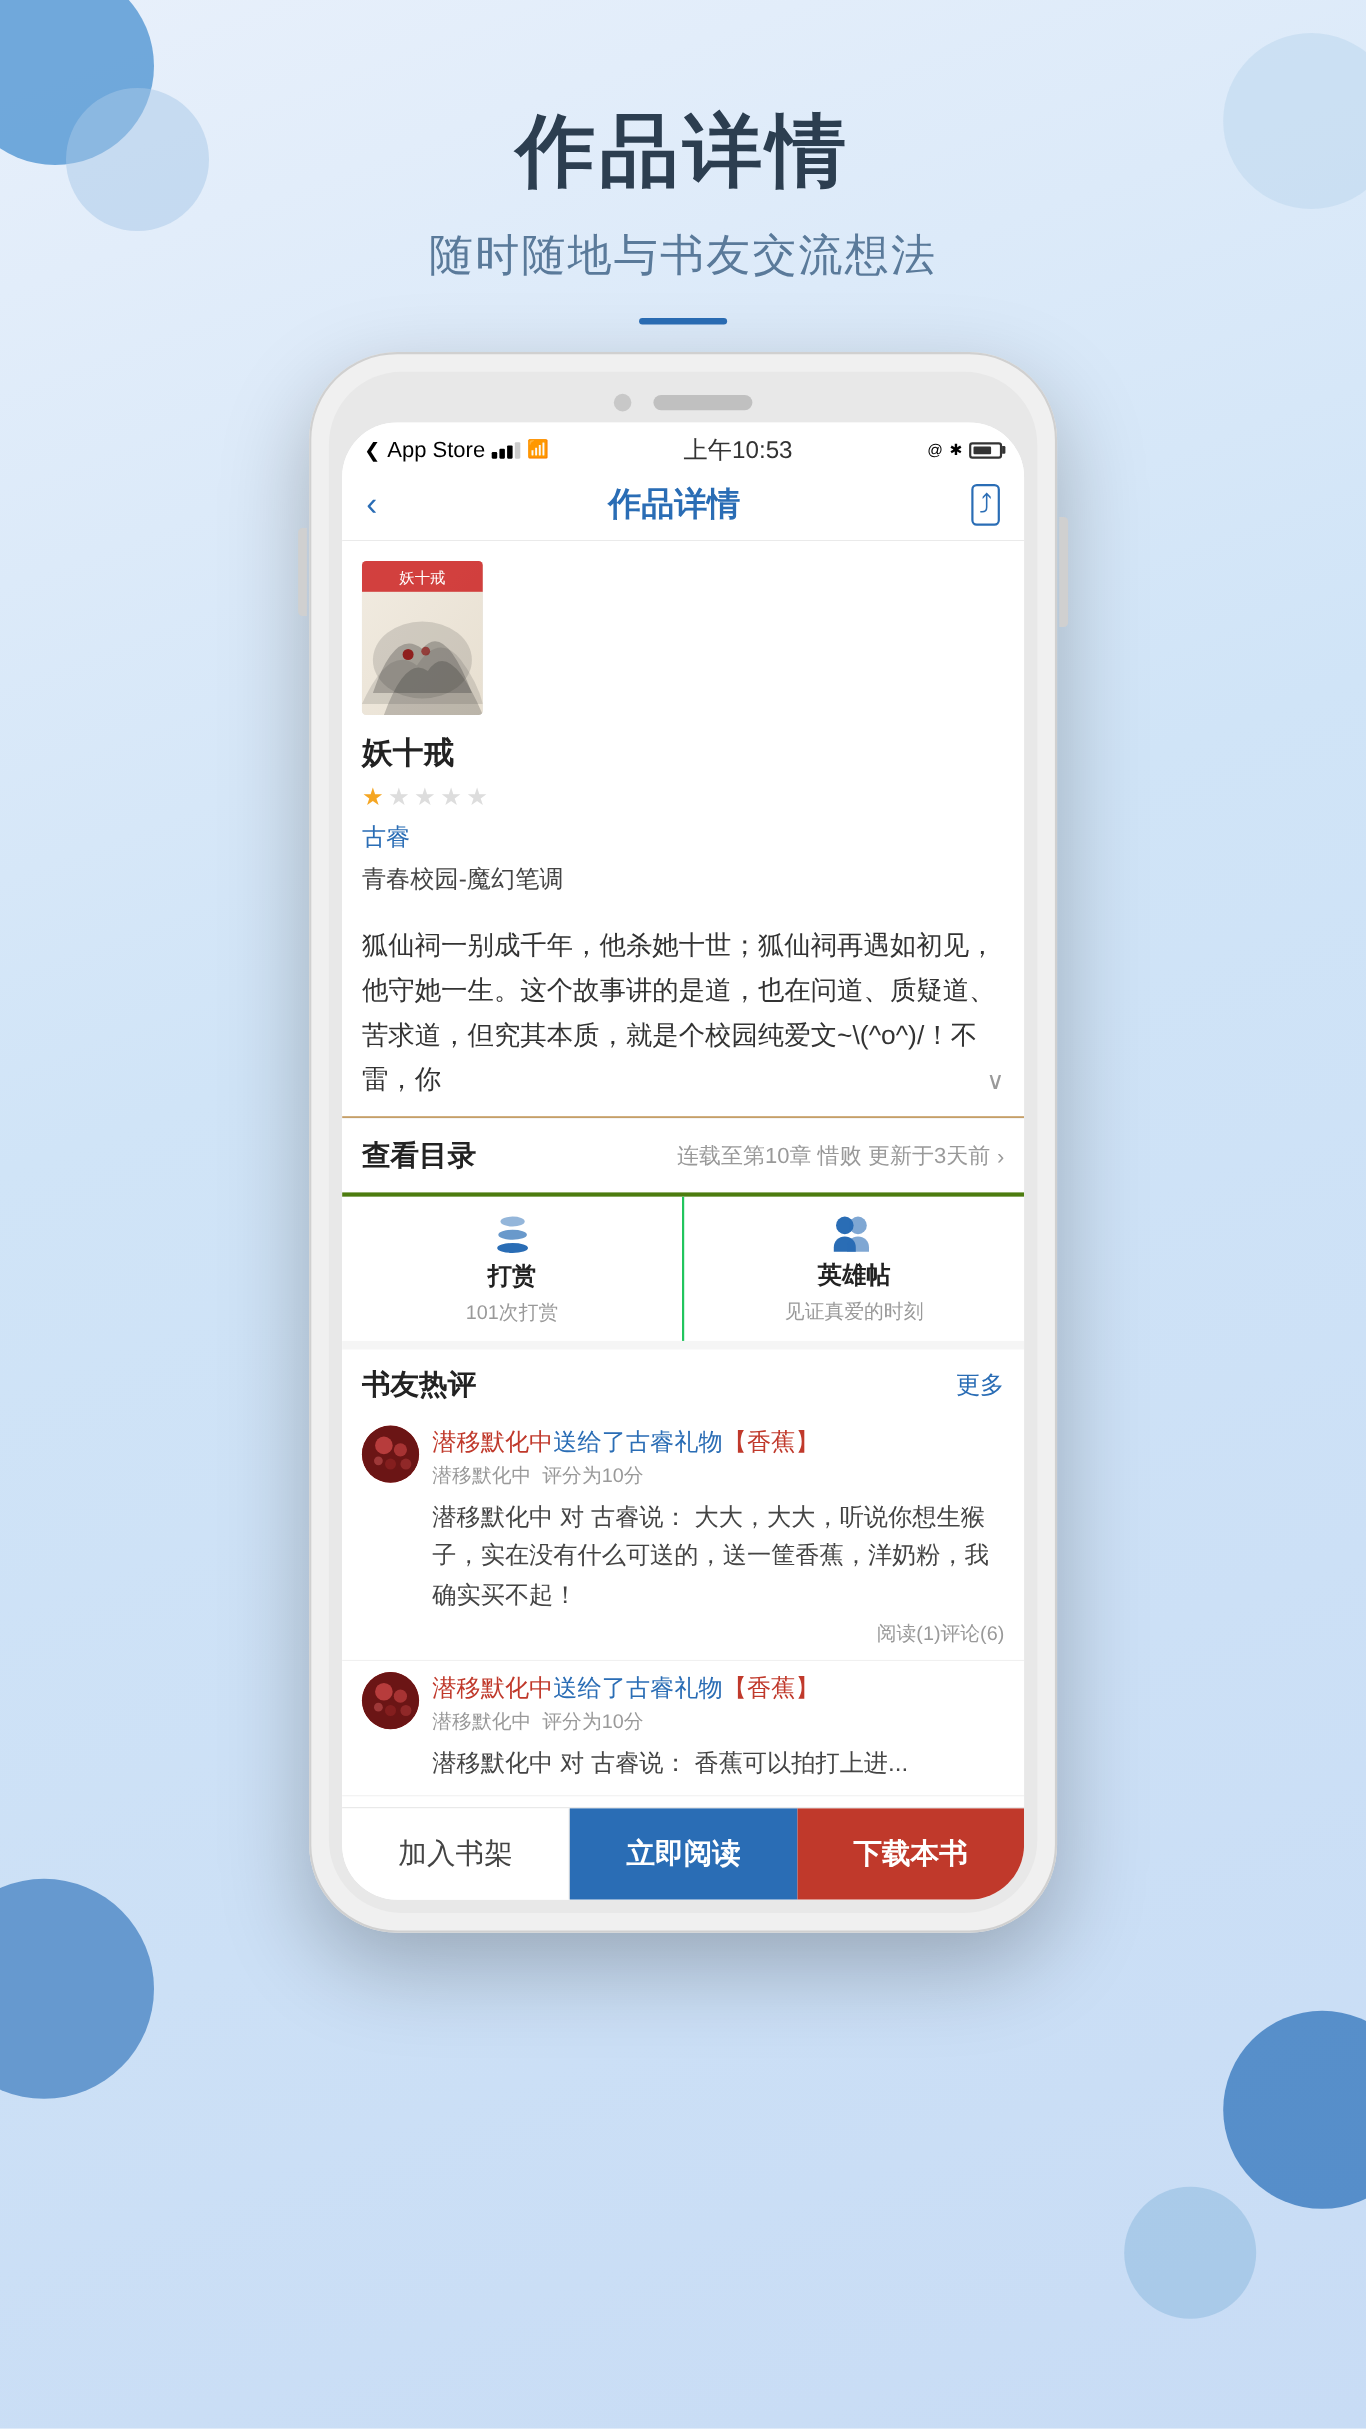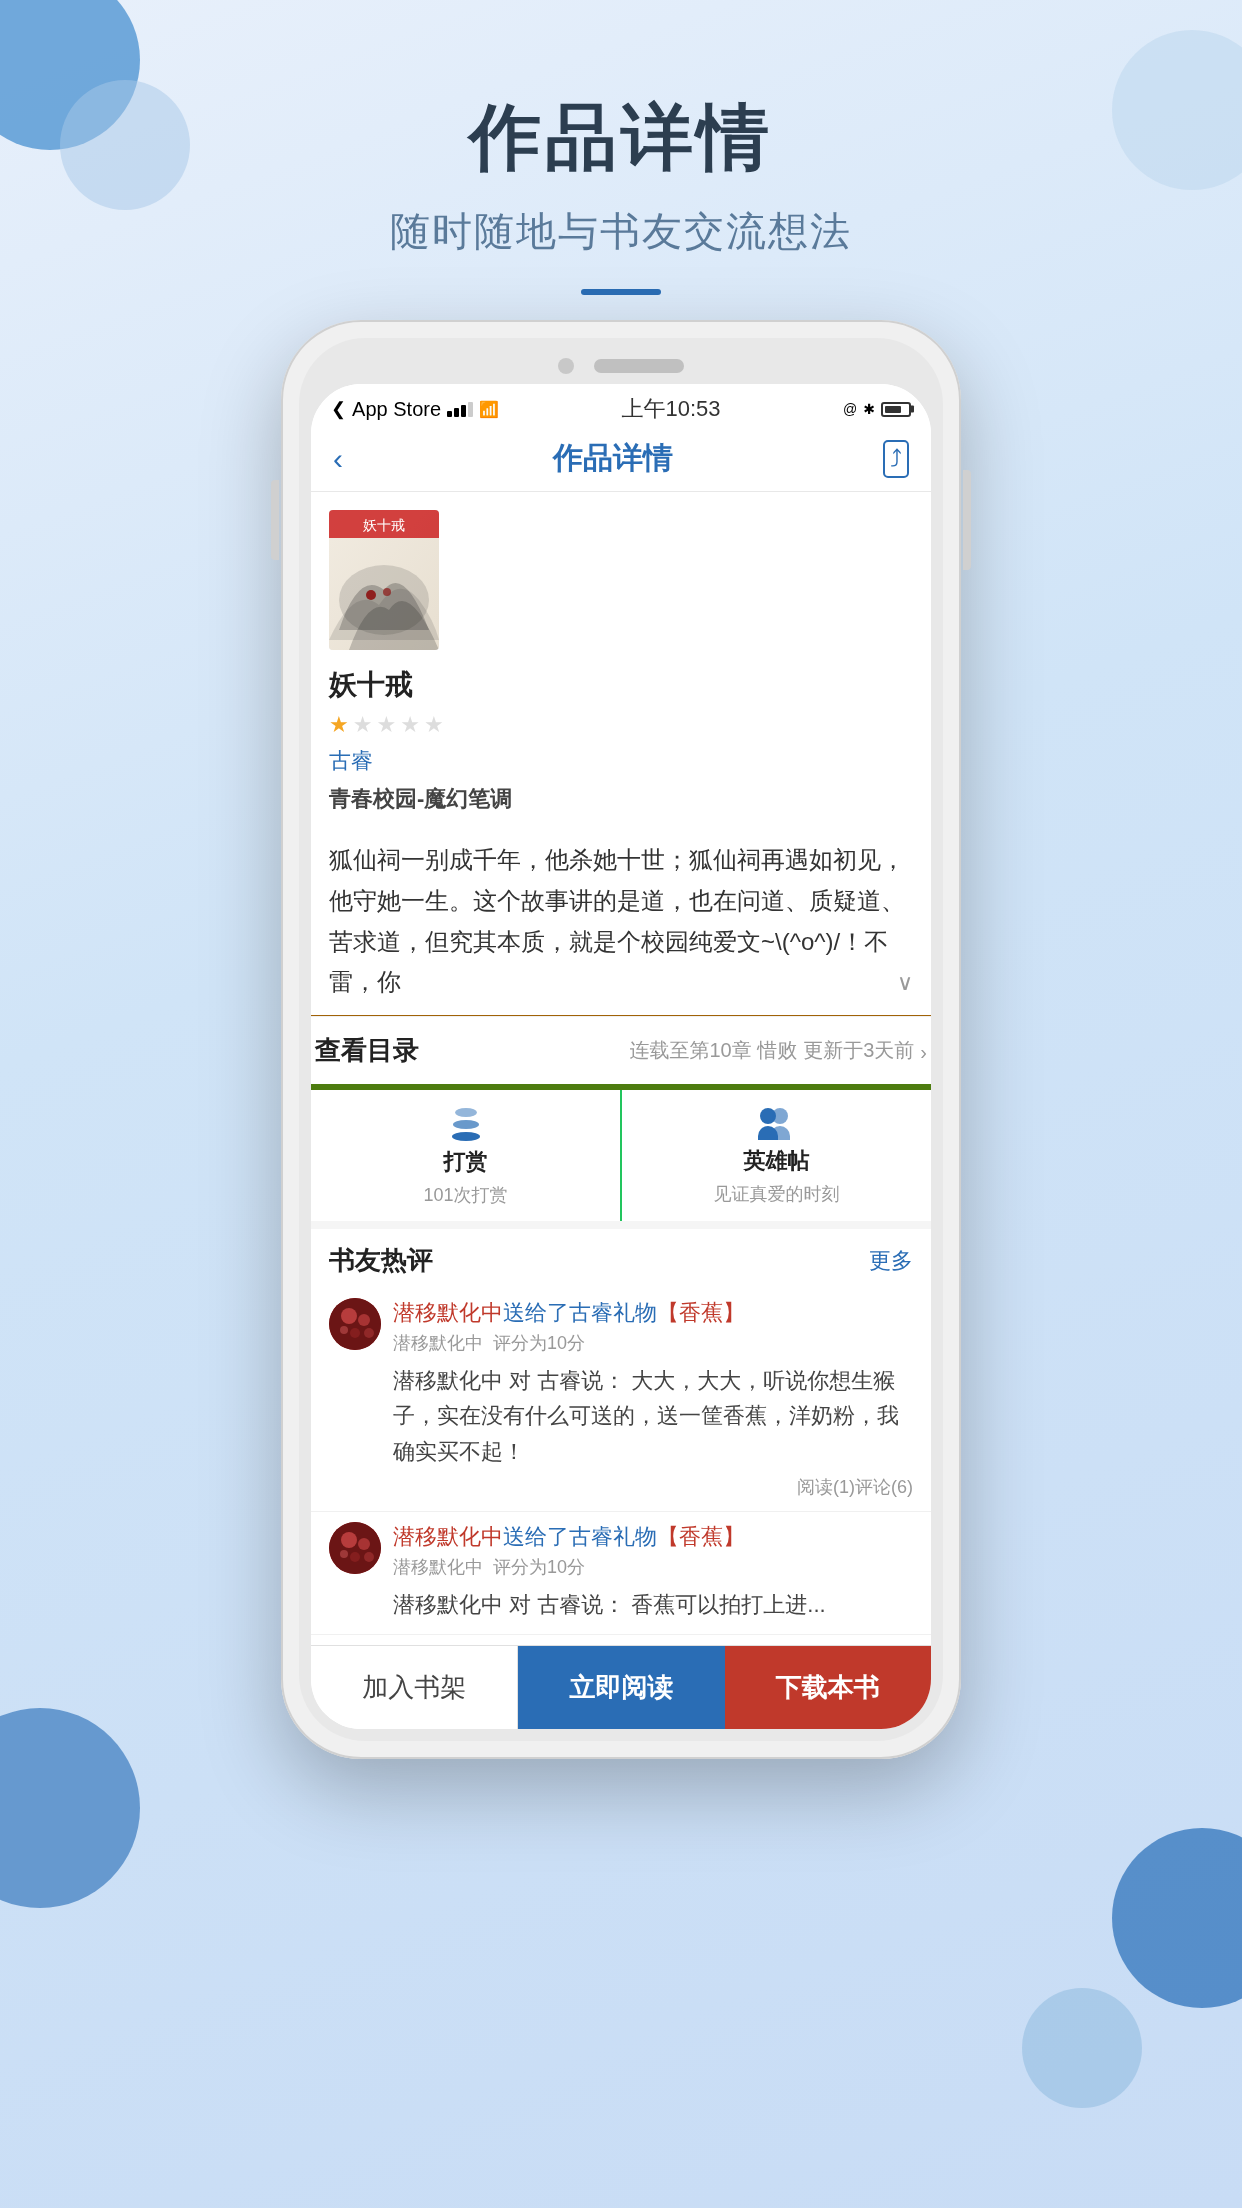--- a/index.html
+++ b/index.html
@@ -286,21 +286,20 @@
     .star { font-size: 22px; }
     .star-filled { color: #f5a623; }
     .star-empty { color: #ddd; }
     .book-author {
       font-size: 22px;
       color: #2a6db5;
     }
     .book-genre {
       font-size: 22px;
       color: #444;
-      font-weight: bold;
     }
     .book-meta {
       font-size: 22px;
       color: #444;
     }
 
     
     .book-desc {
       padding: 12px 18px;
       background: #fff;
@@ -316,24 +315,24 @@
       bottom: 14px;
       color: #999;
       font-size: 22px;
     }
 
     
     .toc-row {
       display: flex;
       justify-content: space-between;
       align-items: center;
-      padding: 16px 4px;
+      padding: 16px 18px;
       background: #fff;
       border-top: 1px solid #f0f0f0;
-      border-bottom: 6px solid #4d7c0f;
+      border-bottom: 4px solid #4d7c0f;
     }
     .toc-label {
       font-size: 26px;
       font-weight: 600;
       color: #222;
     }
     .toc-info {
       font-size: 20px;
       color: #999;
       display: flex;

